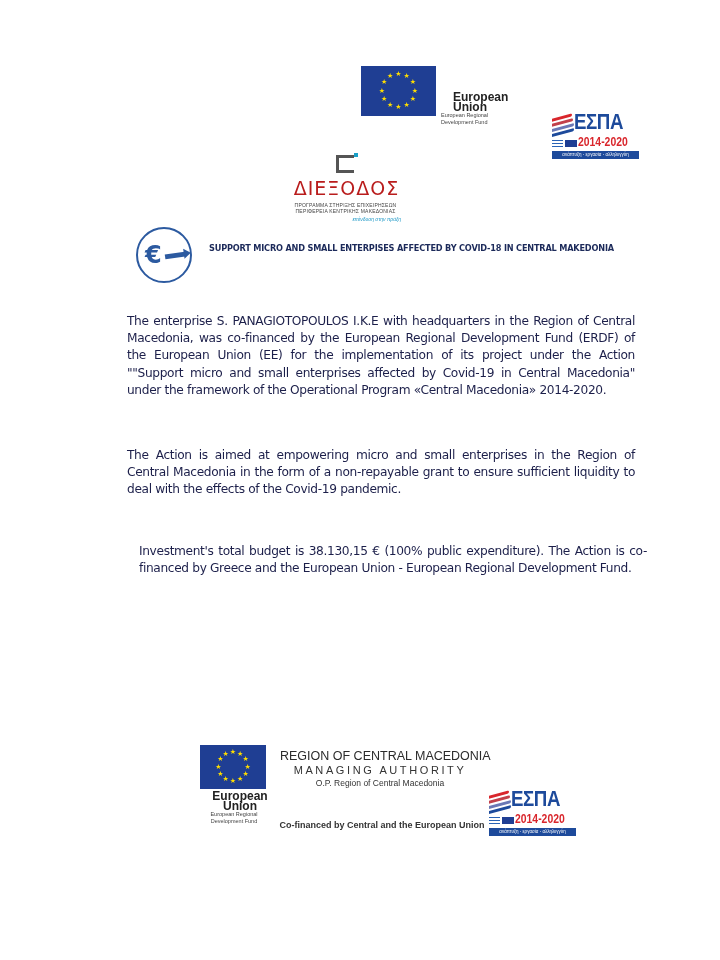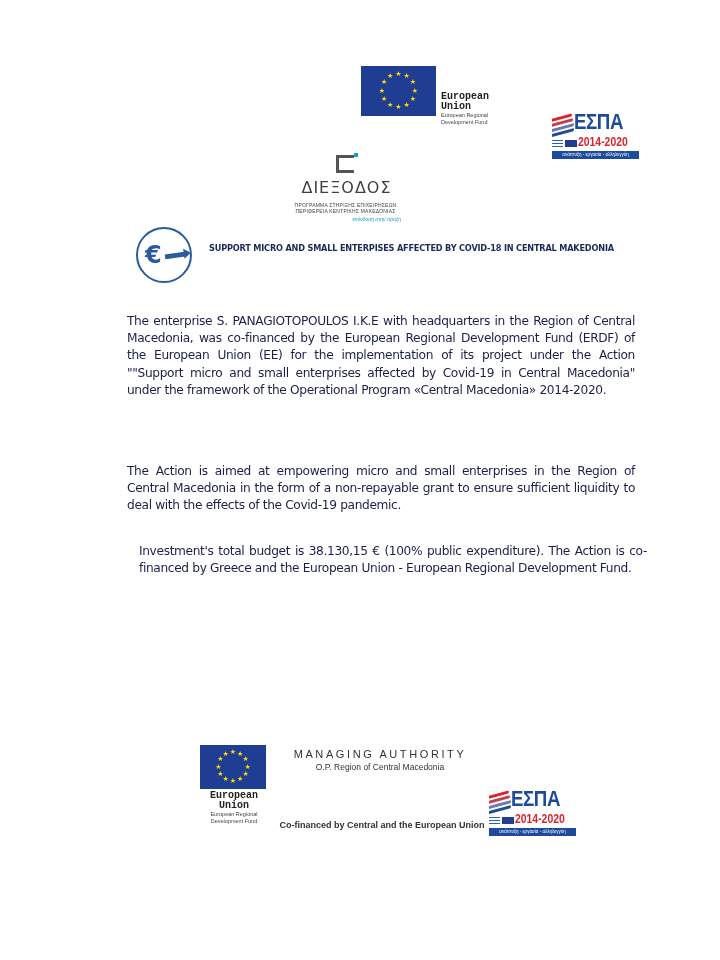--- a/index.html
+++ b/index.html
@@ -7,56 +7,56 @@
     .abs { position: absolute; }
 
     
     .eu-flag { background: #1f3e93; position: absolute; }
     .eu-flag .star { position: absolute; color: #ffde00; font-size: 7px; line-height: 7px; width: 7px; height: 7px; text-align: center; }
 
     
     #top-eu { left: 361px; top: 66px; width: 150px; height: 50px; }
     #top-eu .eu-flag { left: 0; top: 0; width: 75px; height: 50px; }
     #top-eu .eu-text { position: absolute; left: 80px; top: 26px; width: 80px; }
-    .eu-title { font-family: Liberation Mono, monospace; font-weight: bold; font-size: 10px; color: #222; line-height: 10px; }
+    .eu-title { font-family: Liberation Sans, sans-serif; font-weight: bold; font-size: 12px; color: #222; line-height: 10px; margin-left: 12px; }
     .eu-sub { font-family: "Liberation Sans", sans-serif; font-size: 5.5px; color: #444; line-height: 7px; }
 
     
     .espa { position: absolute; margin-top: 44px; }
     .espa .stripes { position: absolute; left: 0; top: 2px; width: 22px; height: 20px; }
     .espa .stripes div { position: absolute; left: 0; height: 3px; border-radius: 0 3px 3px 0; transform: skewY(-15deg); }
     .espa .word { position: absolute; left: 22px; top: -3px; font-family: "Liberation Sans", sans-serif; font-weight: bold; font-size: 22px; color: #1d4a9b; letter-spacing: -0.5px; transform: scaleX(0.85); transform-origin: left top; }
     .espa .flags { position: absolute; left: 0; top: 28px; width: 25px; height: 7px; }
     .espa .gr { position: absolute; left: 0; top: 0; width: 11px; height: 7px; background: repeating-linear-gradient(#2a63b5 0 1.4px, #fff 1.4px 2.8px); }
     .espa .euf { position: absolute; left: 13px; top: 0; width: 12px; height: 7px; background: #1f3e93; }
     .espa .years { position: absolute; left: 26px; top: 22px; font-family: "Liberation Sans", sans-serif; font-size: 13px; font-weight: bold; color: #d9262c; transform: scaleX(0.8); transform-origin: left top; white-space: nowrap; }
     .espa .bar { position: absolute; left: 0; top: 39px; width: 87px; height: 8px; background: #1d4a9b; color: #fff; font-size: 4.5px; line-height: 8px; text-align: center; font-family: "Liberation Sans", sans-serif; white-space: nowrap; overflow: hidden; }
 
     #top-espa { left: 552px; top: 68px; width: 88px; height: 48px; }
 
     
     #diexodos { left: 283px; top: 150px; width: 125px; height: 82px; }
     #diexodos .frame { position: absolute; left: 53px; top: 5px; width: 18px; height: 18px; border-left: 3px solid #555; border-bottom: 3px solid #555; border-top: 3px solid #555; box-sizing: border-box; }
     #diexodos .accent { position: absolute; left: 71px; top: 3px; width: 4px; height: 4px; background: #1aa0c8; }
-    #diexodos .name { position: absolute; left: 6px; top: 27px; width: 115px; text-align: center; font-family: "DejaVu Sans", sans-serif; font-size: 16px; color: #404040; letter-spacing: 1px; line-height: 22px; }
+    #diexodos .name { position: absolute; left: 6px; top: 27px; width: 115px; text-align: center; font-family: "DejaVu Sans", sans-serif; font-size: 19px; color: #b91c1c; letter-spacing: 1px; line-height: 22px; }
     #diexodos .line { position: absolute; left: 0; width: 125px; text-align: center; font-family: "Liberation Sans", sans-serif; font-size: 5px; color: #444; line-height: 6px; letter-spacing: 0.2px; }
     #diexodos .tag { position: absolute; left: 0; width: 118px; text-align: right; font-family: "Liberation Sans", sans-serif; font-style: italic; font-size: 5px; color: #1b97c6; }
 
     
     #action-icon { left: 136px; top: 227px; width: 56px; height: 56px; border: 2px solid #2c5aa0; border-radius: 50%; box-sizing: border-box; }
     #action-icon .euro { position: absolute; left: 7px; top: 12px; font-size: 24px; color: #2c5aa0; font-weight: bold; font-family: "DejaVu Sans", sans-serif; }
     #action-icon .arrow { position: absolute; left: 27px; top: 24px; width: 20px; height: 5px; background: #2c5aa0; transform: rotate(-8deg); }
     #action-icon .arrow::after { content: ""; position: absolute; right: -6px; top: -3px; border-left: 7px solid #2c5aa0; border-top: 5px solid transparent; border-bottom: 5px solid transparent; }
 
     #action-title { left: 209px; top: 240px; width: 425px; font-family: "DejaVu Sans", sans-serif; font-weight: bold; font-size: 8.2px; color: #1c2a5a; line-height: 17px; text-align: justify; text-align-last: left; letter-spacing: -0.2px; }
 
     
     .para { position: absolute; left: 127px; width: 508px; font-family: "DejaVu Sans", sans-serif; font-weight: normal; font-size: 12.2px; line-height: 17.2px; color: #1c1f4a; text-align: justify; letter-spacing: -0.35px; }
     #para-1 { top: 313px; }
-    #para-2 { top: 463px; }
+    #para-2 { top: 447px; }
     #para-3 { top: 531px; }
 
     
     #bottom-eu { left: 198px; top: 745px; width: 72px; height: 75px; }
     #bottom-eu .eu-flag { left: 2px; top: 0; width: 66px; height: 44px; }
     #bottom-eu .eu-text { position: absolute; left: 0; top: 46px; width: 72px; text-align: center; }
 
     #rcm { left: 280px; top: 748px; width: 200px; text-align: center; font-family: "Liberation Sans", sans-serif; }
     #rcm .r1 { font-size: 12.5px; color: #2b2b2b; line-height: 16px; white-space: nowrap; }
     #rcm .r2 { font-size: 11px; color: #333; letter-spacing: 2.6px; line-height: 13px; }
@@ -142,20 +142,21 @@
       <span class="star" style="left: 22.24px; top: 5.92531px;">★</span>
     </div>
   <div class="eu-text">
     <div class="eu-title">European Union</div>
     <div class="eu-sub">European Regional</div>
     <div class="eu-sub">Development Fund</div>
   </div>
 </div>
 
 <div id="rcm" class="abs">
+  <div class="r1">REGION OF CENTRAL MACEDONIA</div>
   <div class="r2">MANAGING AUTHORITY</div>
   <div class="r3">O.P. Region of Central Macedonia</div>
 </div>
 
 <div id="bottom-espa" class="espa">
   <div class="stripes">
     <div style="top:2px;width:20px;background:#d9262c"></div>
     <div style="top:7px;width:21px;background:#c2404a"></div>
     <div style="top:12px;width:22px;background:#6a78b5"></div>
     <div style="top:17px;width:22px;background:#1d4a9b"></div>

